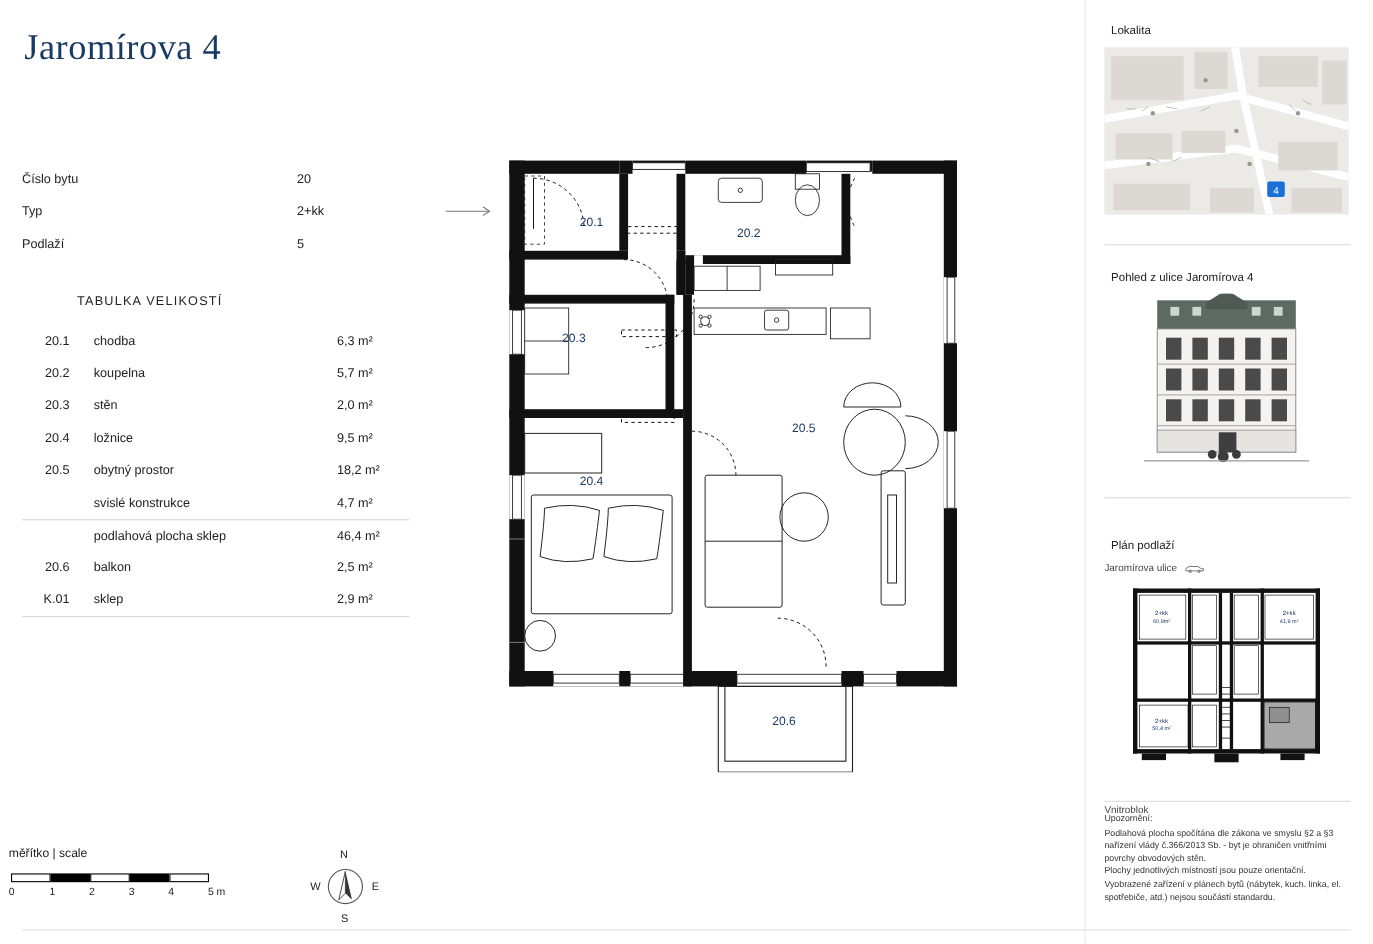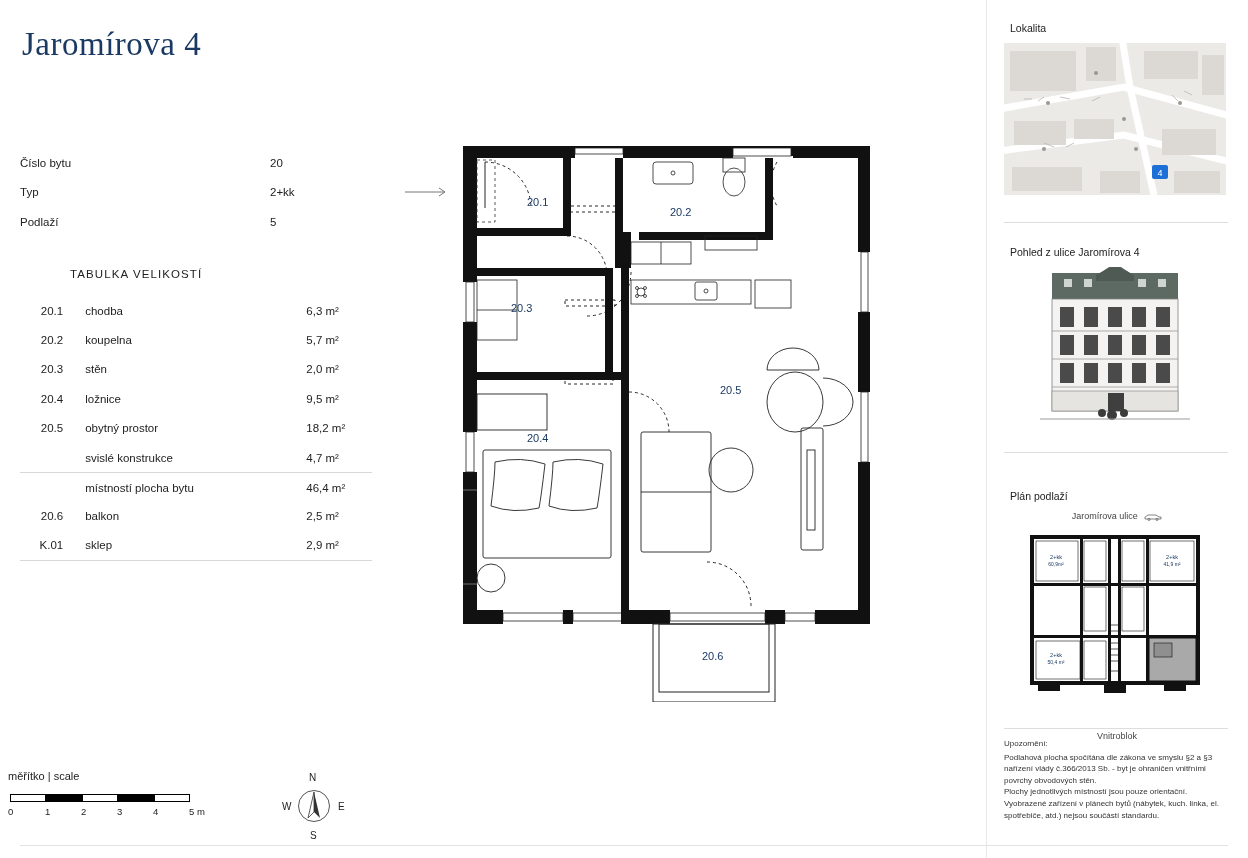--- a/index.html
+++ b/index.html
@@ -82,21 +82,21 @@
   
   .rightcol { position:absolute; left:1000px; top:0; width:248px; height:858px; }
   .rc-title { font-size:10.5px; color:#222; margin-bottom:9px;padding-left:6px; }
   .rc-block { position:absolute; left:4px; width:226px; }
   .rc-sep { position:absolute; left:4px; width:224px; height:1px; background:#ddd; }
 
   .minimap { width:222px; height:152px; background:#eceae7; position:relative; overflow:hidden; }
   .elev { width:222px; height:152px; position:relative; }
   .floorplan-mini { width:222px; height:210px; position:relative; }
 
-  .mini-cap { font-size:9px; color:#444; text-align:center; }
+  .mini-cap { font-size:9px; color:#444; text-align:left; }
 
   .notes { position:absolute; left:4px; top:738px; width:232px; font-size:8px; line-height:1.45; color:#333; }
   .notes .hd { margin-bottom:2px; }
 
   .footer-line { position:absolute; left:20px; top:845px; width:1208px; height:1px; background:#e2e2e2; }
   .vline { position:absolute; left:986px; top:0px; width:1px; height:858px; background:#e8e8e8; }
 </style>
 </head>
 <body>
 
@@ -147,21 +147,21 @@
       <div class="name">obytný prostor</div>
       <div class="area">18,2 m²</div>
     </div>
     <div class="s-row">
       <div class="code"></div>
       <div class="name">svislé konstrukce</div>
       <div class="area">4,7 m²</div>
     </div>
     <div class="s-row sep">
       <div class="code"></div>
-      <div class="name">místností plocha bytu</div>
+      <div class="name">podlahová plocha sklep</div>
       <div class="area">46,4 m²</div>
     </div>
     <div class="s-row">
       <div class="code">20.6</div>
       <div class="name">balkon</div>
       <div class="area">2,5 m²</div>
     </div>
     <div class="s-row sep-bottom">
       <div class="code">K.01</div>
       <div class="name">sklep</div>

